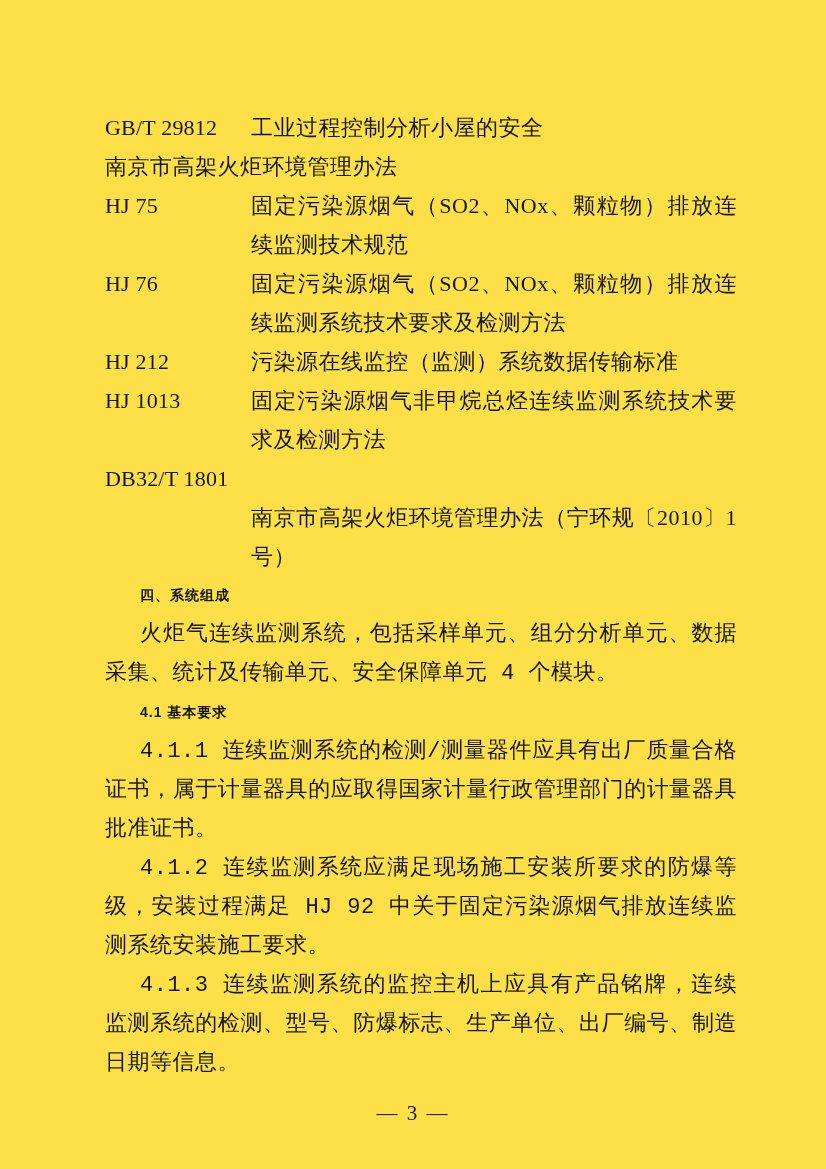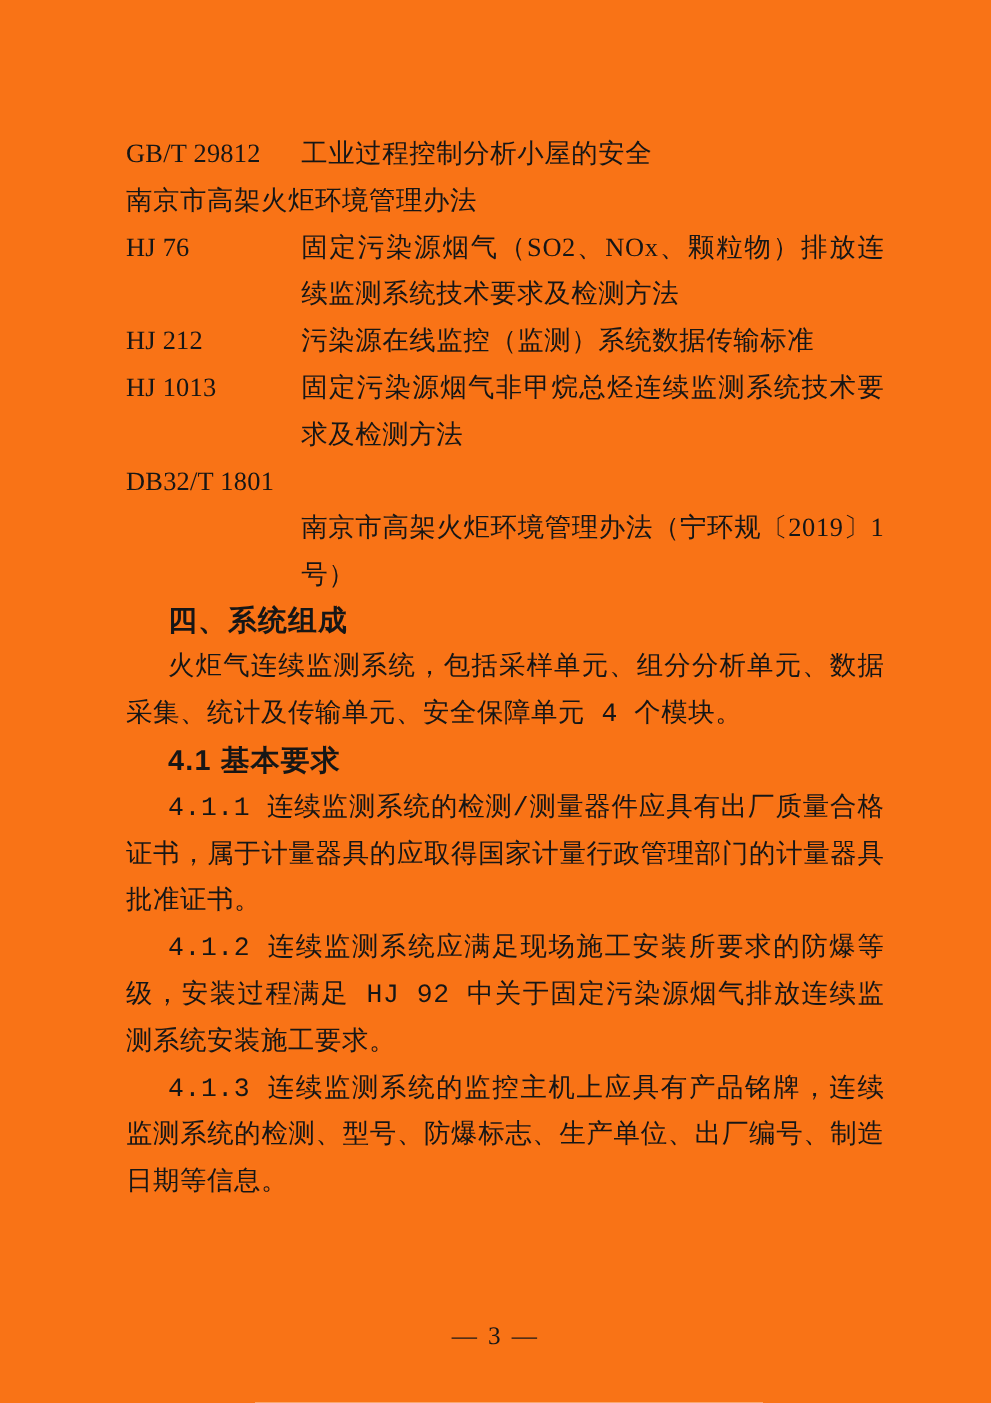--- a/index.html
+++ b/index.html
@@ -4,21 +4,21 @@
 <style>
   html, body {
     margin: 0;
     padding: 0;
     background: #ffffff;
   }
   .page {
     position: relative;
     width: 826px;
     height: 1169px;
-    background: #f97316;
+    background: #fde047;
     overflow: hidden;
     font-family: "Liberation Serif", "DejaVu Serif", serif;
     color: #161616;
     font-size: 22px;
     line-height: 39px;
   }
   .content {
     position: absolute;
     top: 108px;
     left: 105px;
@@ -37,21 +37,21 @@
   .std-title {
     flex: 1 1 auto;
     text-align: justify;
     letter-spacing: 0.5px;
   }
   
   .heading {
     margin: 0;
     font-family: "Liberation Sans", "DejaVu Sans", sans-serif;
     font-weight: 700;
-    font-size: 24px;
+    font-size: 14px;
     line-height: 39px;
     text-indent: 35px;
     letter-spacing: 1px;
   }
   
   .para {
     margin: 0;
     text-align: justify;
     text-indent: 35px;
     letter-spacing: 0.5px;
@@ -77,37 +77,41 @@
 
     <div class="standards">
       <div class="std-row">
         <div class="std-code">GB/T 29812</div>
         <div class="std-title">工业过程控制分析小屋的安全</div>
       </div>
       <div class="std-row">
         <div class="std-title">南京市高架火炬环境管理办法</div>
       </div>
       <div class="std-row">
+        <div class="std-code">HJ 75</div>
+        <div class="std-title">固定污染源烟气（SO2、NOx、颗粒物）排放连续监测技术规范</div>
+      </div>
+      <div class="std-row">
         <div class="std-code">HJ 76</div>
         <div class="std-title">固定污染源烟气（SO2、NOx、颗粒物）排放连续监测系统技术要求及检测方法</div>
       </div>
       <div class="std-row">
         <div class="std-code">HJ 212</div>
         <div class="std-title">污染源在线监控（监测）系统数据传输标准</div>
       </div>
       <div class="std-row">
         <div class="std-code">HJ 1013</div>
         <div class="std-title">固定污染源烟气非甲烷总烃连续监测系统技术要求及检测方法</div>
       </div>
       <div class="std-row">
         <div class="std-code">DB32/T 1801</div>
       </div>
       <div class="std-row">
         <div class="std-code"></div>
-        <div class="std-title">南京市高架火炬环境管理办法（宁环规〔2019〕1号）</div>
+        <div class="std-title">南京市高架火炬环境管理办法（宁环规〔2010〕1号）</div>
       </div>
     </div>
 
     <h2 class="heading">四、系统组成</h2>
     <p class="para">火炬气连续监测系统，包括采样单元、组分分析单元、数据采集、统计及传输单元、安全保障单元 4 个模块。</p>
 
     <h3 class="heading">4.1 基本要求</h3>
     <p class="para">4.1.1 连续监测系统的检测/测量器件应具有出厂质量合格证书，属于计量器具的应取得国家计量行政管理部门的计量器具批准证书。</p>
     <p class="para">4.1.2 连续监测系统应满足现场施工安装所要求的防爆等级，安装过程满足 HJ 92 中关于固定污染源烟气排放连续监测系统安装施工要求。</p>
     <p class="para">4.1.3 连续监测系统的监控主机上应具有产品铭牌，连续监测系统的检测、型号、防爆标志、生产单位、出厂编号、制造日期等信息。</p>

